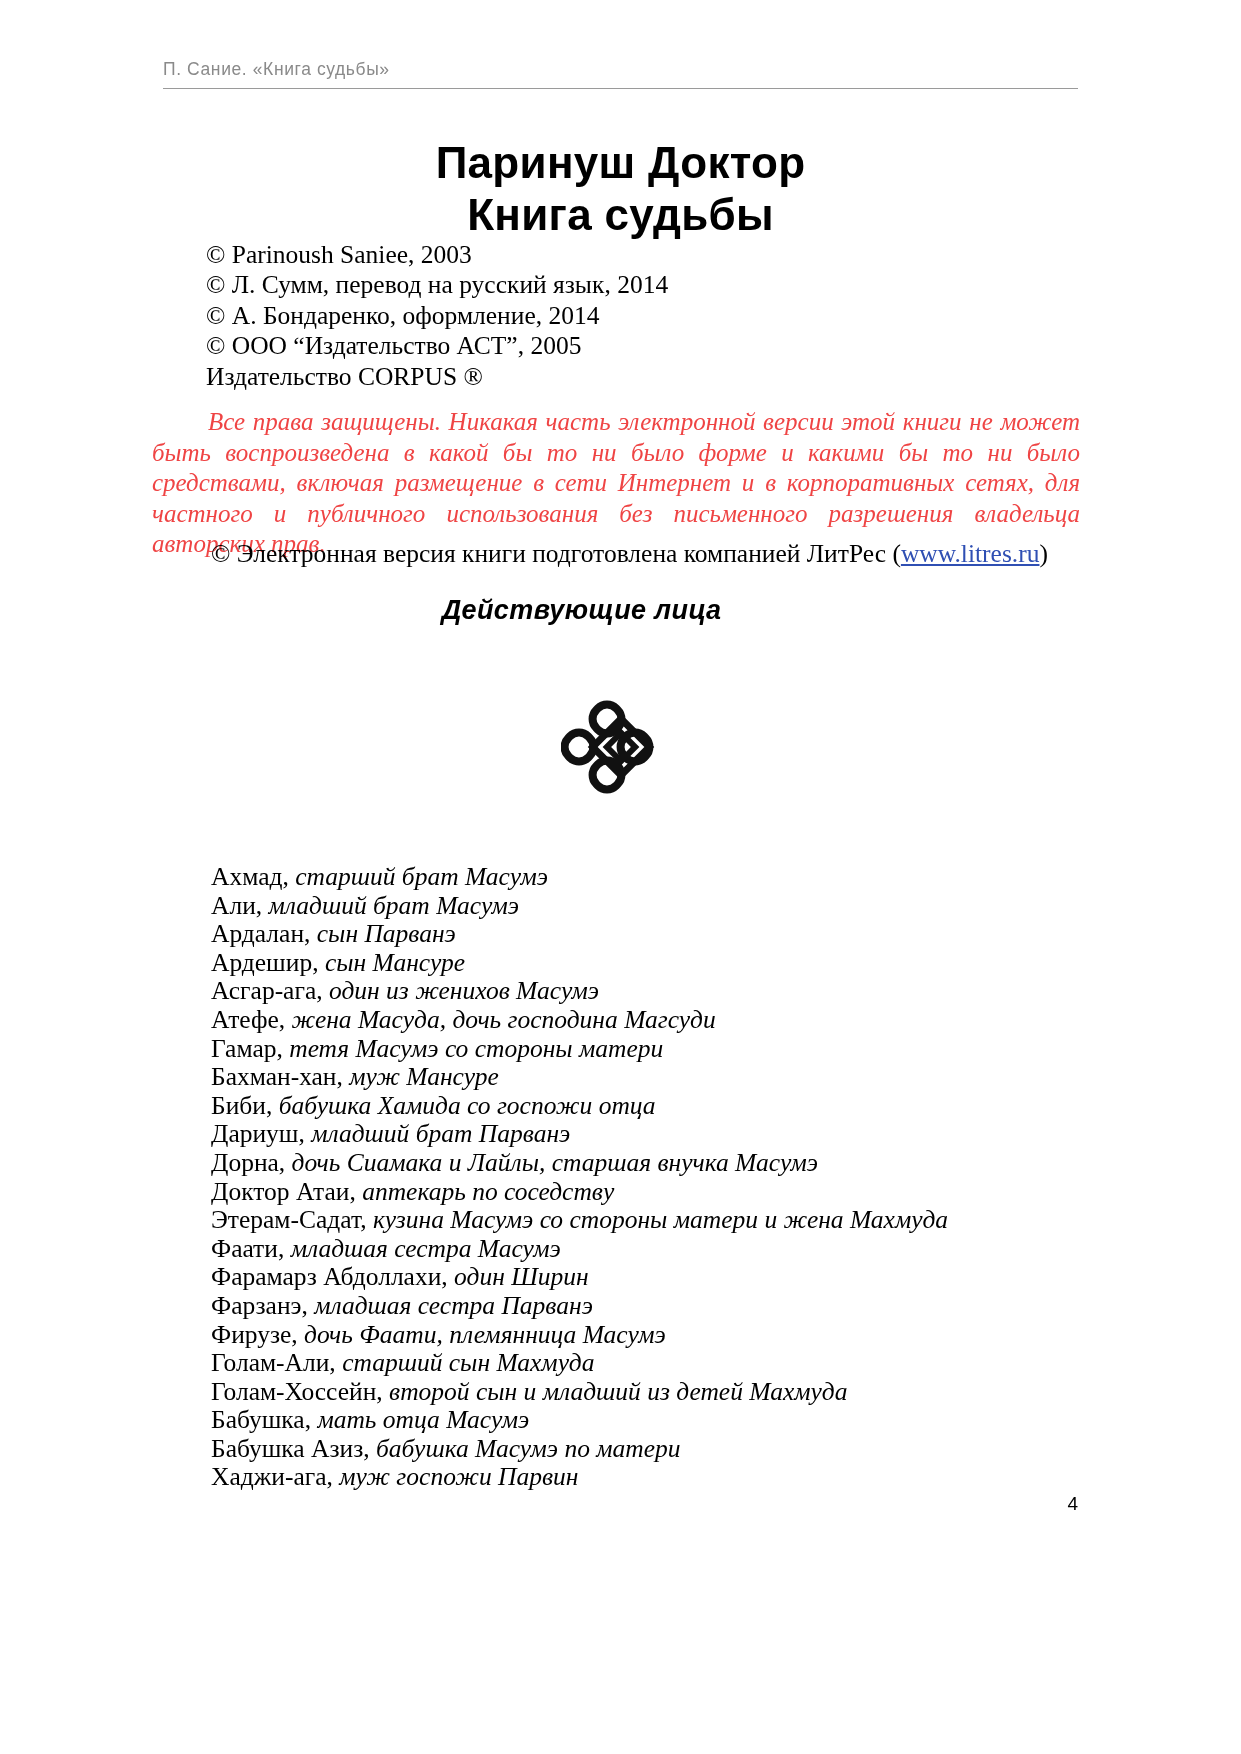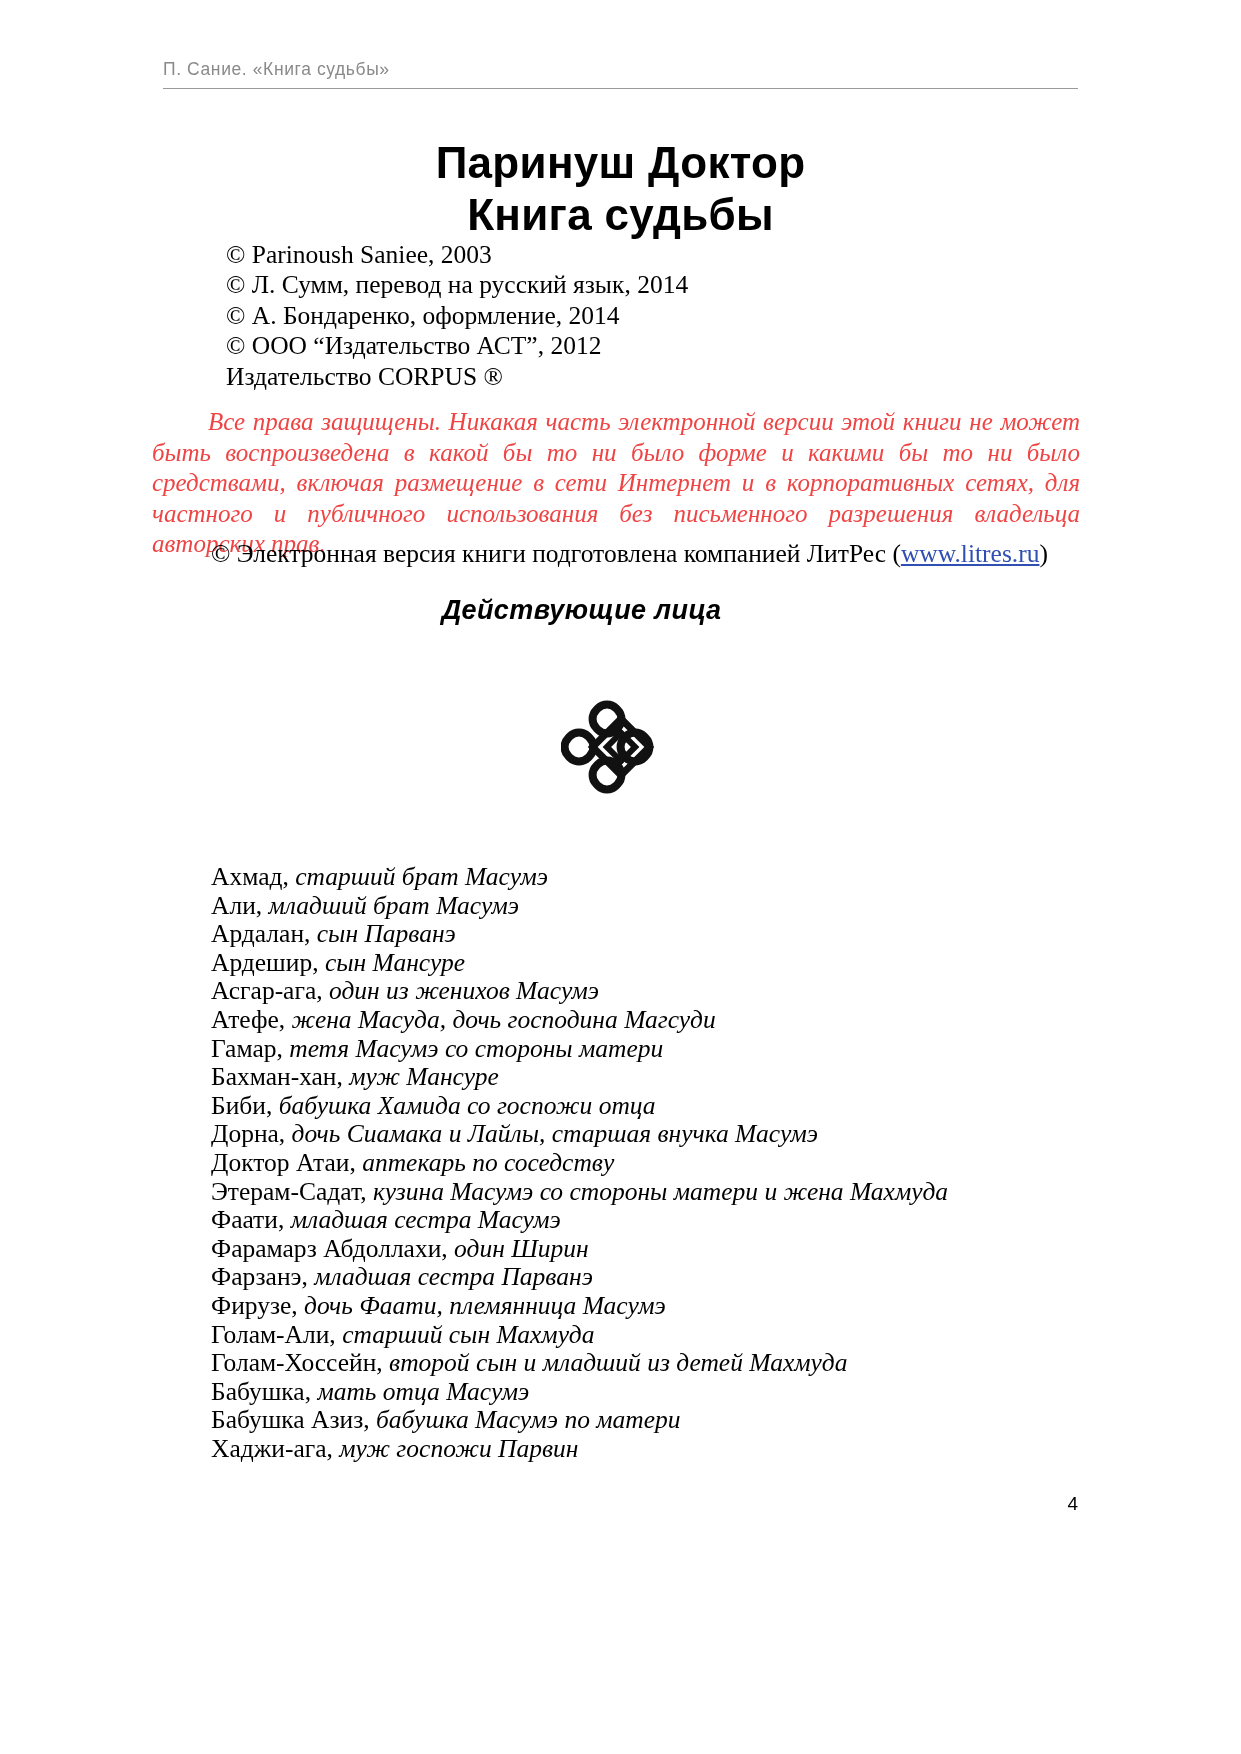--- a/index.html
+++ b/index.html
@@ -54,21 +54,21 @@
     font-weight: bold;
     font-size: 44px;
     line-height: 52px;
     letter-spacing: 0.3px;
     color: #000;
   }
 
   
   .copyright-block {
     position: absolute;
-    left: 226px;
+    left: 206px;
     top: 228px;
     width: 860px;
   }
   .copyright-line {
     font-family: "Liberation Serif", "DejaVu Serif", serif;
     font-size: 25.5px;
     line-height: 30.4px;
     color: #000;
     white-space: nowrap;
   }
@@ -173,21 +173,21 @@
 
   <div class="title-block">
     <div class="title-line">Паринуш Доктор</div>
     <div class="title-line">Книга судьбы</div>
   </div>
 
   <div class="copyright-block">
     <div class="copyright-line">© Parinoush Saniee, 2003</div>
     <div class="copyright-line">© Л. Сумм, перевод на русский язык, 2014</div>
     <div class="copyright-line">© А. Бондаренко, оформление, 2014</div>
-    <div class="copyright-line">© ООО “Издательство АСТ”, 2012</div>
+    <div class="copyright-line">© ООО “Издательство АСТ”, 2005</div>
     <div class="copyright-line">Издательство CORPUS ®</div>
   </div>
 
   <div class="rights-para">Все права защищены. Никакая часть электронной версии этой книги не может быть воспроизведена в какой бы то ни было форме и какими бы то ни было средствами, включая размещение в сети Интернет и в корпоративных сетях, для частного и публичного использования без письменного разрешения владельца авторских прав.</div>
 
   <div class="litres-line"><span>© Электронная версия книги подготовлена компанией ЛитРес (</span><a class="litres-link" href="#">www.litres.ru</a><span>)</span></div>
 
   <div class="dp-heading">Действующие лица</div>
 
   <div class="ornament">
@@ -210,20 +210,21 @@
   <div class="cast-list">
     <div class="cast-item"><span class="cast-name">Ахмад,</span> <span class="cast-desc">старший брат Масумэ</span></div>
     <div class="cast-item"><span class="cast-name">Али,</span> <span class="cast-desc">младший брат Масумэ</span></div>
     <div class="cast-item"><span class="cast-name">Ардалан,</span> <span class="cast-desc">сын Парванэ</span></div>
     <div class="cast-item"><span class="cast-name">Ардешир,</span> <span class="cast-desc">сын Мансуре</span></div>
     <div class="cast-item"><span class="cast-name">Асгар-ага,</span> <span class="cast-desc">один из женихов Масумэ</span></div>
     <div class="cast-item"><span class="cast-name">Атефе,</span> <span class="cast-desc">жена Масуда, дочь господина Магсуди</span></div>
     <div class="cast-item"><span class="cast-name">Гамар,</span> <span class="cast-desc">тетя Масумэ со стороны матери</span></div>
     <div class="cast-item"><span class="cast-name">Бахман-хан,</span> <span class="cast-desc">муж Мансуре</span></div>
     <div class="cast-item"><span class="cast-name">Биби,</span> <span class="cast-desc">бабушка Хамида со госпожи отца</span></div>
+    <div class="cast-item"><span class="cast-name">Дариуш,</span> <span class="cast-desc">младший брат Парванэ</span></div>
     <div class="cast-item"><span class="cast-name">Дорна,</span> <span class="cast-desc">дочь Сиамака и Лайлы, старшая внучка Масумэ</span></div>
     <div class="cast-item"><span class="cast-name">Доктор Атаи,</span> <span class="cast-desc">аптекарь по соседству</span></div>
     <div class="cast-item"><span class="cast-name">Этерам-Садат,</span> <span class="cast-desc">кузина Масумэ со стороны матери и жена Махмуда</span></div>
     <div class="cast-item"><span class="cast-name">Фаати,</span> <span class="cast-desc">младшая сестра Масумэ</span></div>
     <div class="cast-item"><span class="cast-name">Фарамарз Абдоллахи,</span> <span class="cast-desc">один Ширин</span></div>
     <div class="cast-item"><span class="cast-name">Фарзанэ,</span> <span class="cast-desc">младшая сестра Парванэ</span></div>
     <div class="cast-item"><span class="cast-name">Фирузе,</span> <span class="cast-desc">дочь Фаати, племянница Масумэ</span></div>
     <div class="cast-item"><span class="cast-name">Голам-Али,</span> <span class="cast-desc">старший сын Махмуда</span></div>
     <div class="cast-item"><span class="cast-name">Голам-Хоссейн,</span> <span class="cast-desc">второй сын и младший из детей Махмуда</span></div>
     <div class="cast-item"><span class="cast-name">Бабушка,</span> <span class="cast-desc">мать отца Масумэ</span></div>

